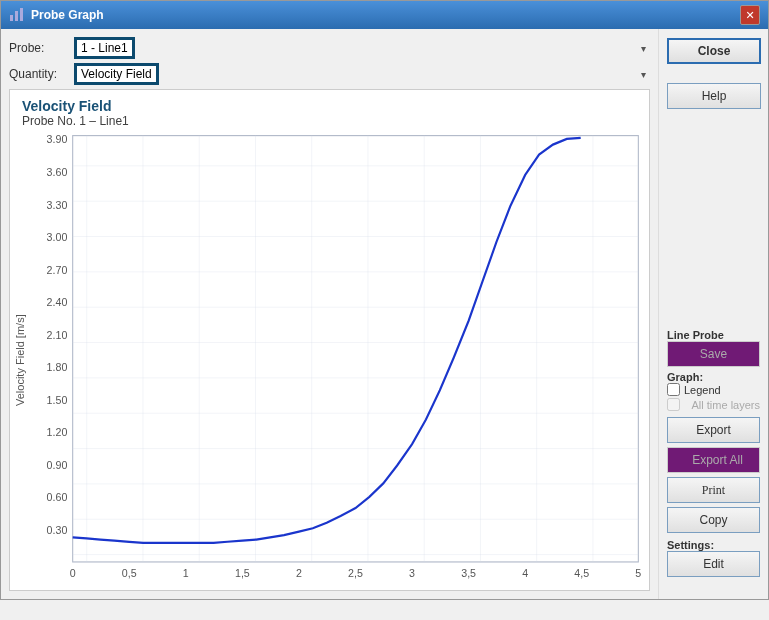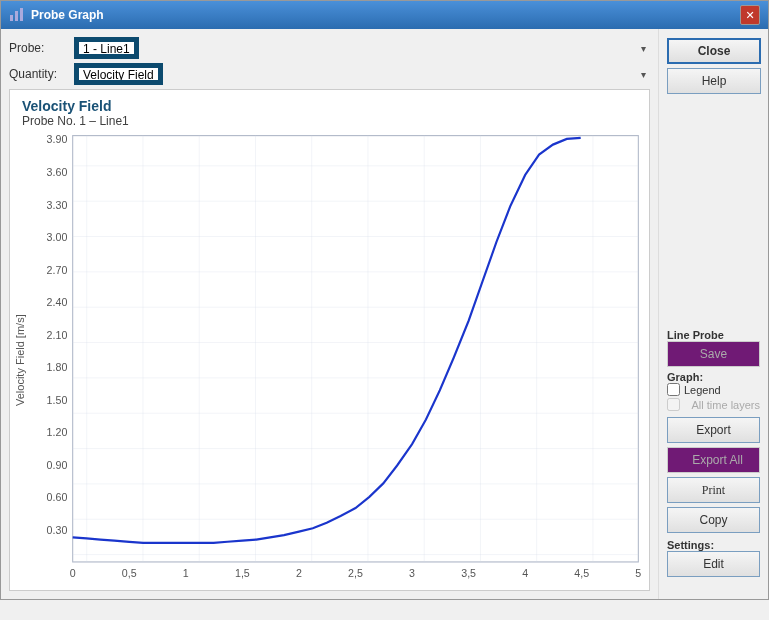--- a/index.html
+++ b/index.html
@@ -73,21 +73,21 @@
       margin-bottom: 4px;
     }
     .form-label {
       width: 65px;
       font-size: 12px;
       color: #333;
     }
     .form-select {
       flex: 1;
       height: 22px;
-      border: 5px solid #0c4a6e;
+      border: 3px solid #0c4a6e;
       background: white;
       font-size: 12px;
       padding: 0 4px;
       appearance: none;
       -webkit-appearance: none;
       cursor: pointer;
       position: relative;
     }
     .select-wrapper {
       flex: 1;
@@ -329,21 +329,21 @@
                 "></polyline>
             </svg>
             
           </div>
         </div>
       </div>
     </div>
 
     <div class="sidebar">
 
-      <div style="position:absolute; top:38px; right:8px; display:flex; flex-direction:column; gap:4px; width:94px;">
+      <div style="position:absolute; top:38px; right:8px; display:flex; flex-direction:column; gap:19px; width:94px;">
         <button class="btn btn-primary">Close</button>
         <button class="btn">Help</button>
       </div>
 
       <div style="margin-top: 260px;">
         <div class="sidebar-section-label">Line Probe</div>
         <button class="btn btn-disabled" style="width:100%; margin-bottom:4px;">Save</button>
 
         <div class="sidebar-section-label" style="margin-top:4px;">Graph:</div>
         <div class="checkbox-row">

